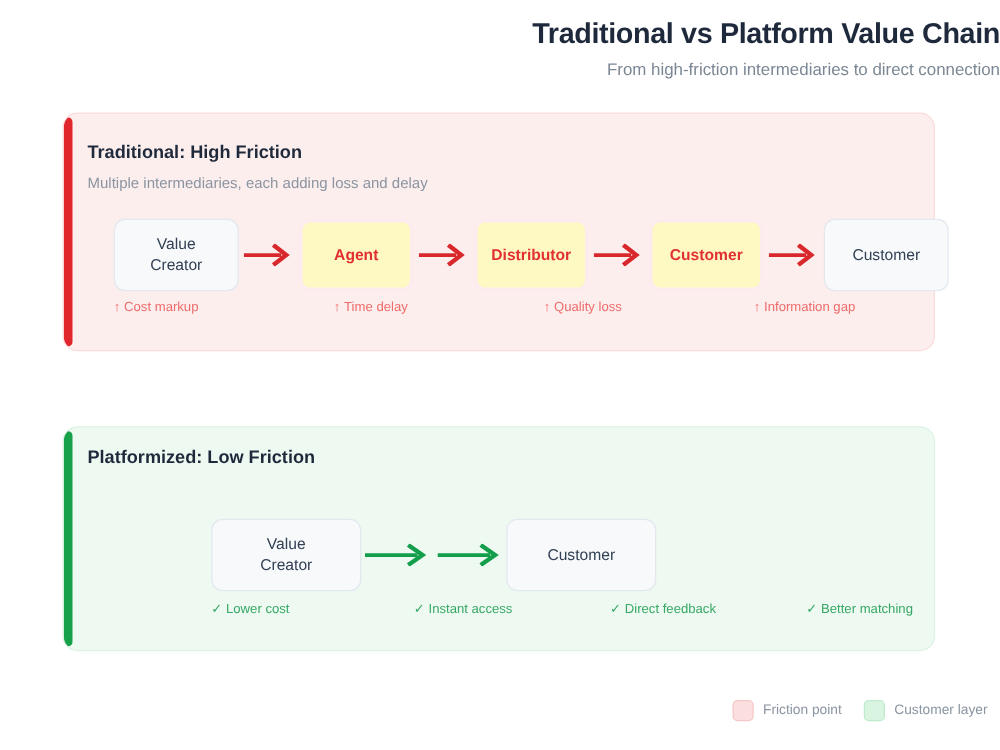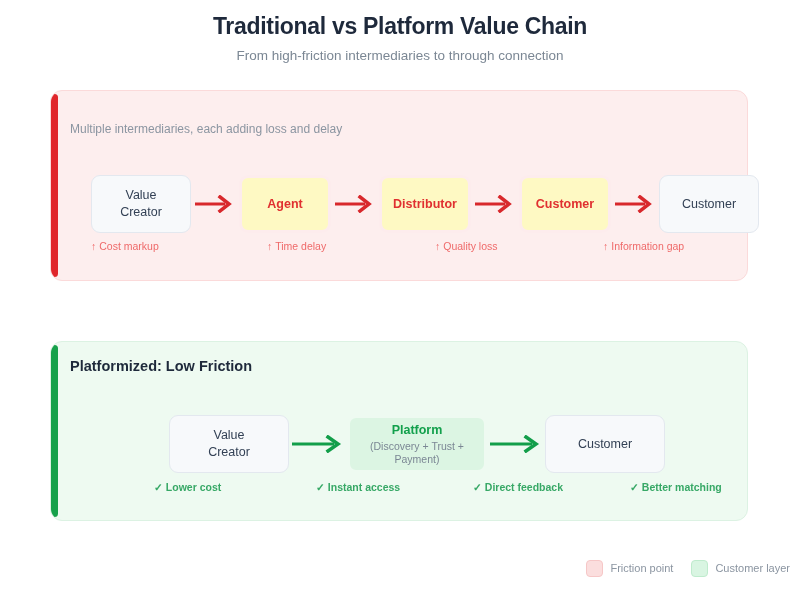--- a/index.html
+++ b/index.html
@@ -12,21 +12,21 @@
     background: #ffffff;
     font-family: "Liberation Sans", sans-serif;
     -webkit-font-smoothing: antialiased;
     overflow: hidden;
     position: relative;
   }
 
   
   .header {
     padding-top: 13px;
-    text-align: center;
+    text-align: right;
   }
   .title {
     font-size: 23px;
     font-weight: bold;
     color: #1e293b;
     letter-spacing: -0.3px;
     line-height: 1.2;
   }
   .subtitle {
     font-size: 13.5px;
@@ -154,21 +154,21 @@
   }
   .arrow svg { display: block; }
 
   
   .captions {
     position: absolute;
     display: flex;
     gap: 36px;
   }
   .captions-red { left: 91px; top: 240px; }
-  .captions-green { left: 154px; top: 481px; font-weight: bold; }
+  .captions-green { left: 169px; top: 481px; }
   .caption {
     font-size: 10.5px;
     line-height: 1.2;
     white-space: nowrap;
   }
   .caption-red { color: #ef6a6a; }
   .caption-green { color: #37a866; }
   .cap-mark { margin-right: 3px; }
 
   
@@ -197,26 +197,27 @@
     font-size: 11px;
     color: #8b95a1;
     line-height: 1.2;
   }
 </style>
 </head>
 <body>
 
 <div class="header">
   <div class="title">Traditional vs Platform Value Chain</div>
-  <div class="subtitle">From high-friction intermediaries to through connection</div>
+  <div class="subtitle">From high-friction intermediaries to direct connection</div>
 </div>
 
 <div class="panel panel-red">
   <div class="accent-bar accent-red"></div>
   <div class="panel-head">
+    <div class="panel-title">Traditional: High Friction</div>
     <div class="panel-sub">Multiple intermediaries, each adding loss and delay</div>
   </div>
 </div>
 
 <div class="flow flow-red">
 
   <div class="node node-endpoint n-w100">
     <span>Value</span>
     <span>Creator</span>
   </div>
@@ -295,24 +296,20 @@
     <span>Creator</span>
   </div>
 
   <div class="arrow" style="width:58px">
     <svg width="52" height="18" viewBox="0 0 52 18">
       <line x1="0" y1="9" x2="42" y2="9" stroke="#129e4a" stroke-width="3"></line>
       <polyline points="36,2 46,9 36,16" fill="none" stroke="#129e4a" stroke-width="3.5" stroke-linecap="square" stroke-linejoin="miter"></polyline>
     </svg>
   </div>
 
-  <div class="node node-platform n-w140">
-    <span>Platform</span>
-    <span class="node-sub">(Discovery + Trust + Payment)</span>
-  </div>
 
   <div class="arrow" style="width:58px">
     <svg width="52" height="18" viewBox="0 0 52 18">
       <line x1="0" y1="9" x2="42" y2="9" stroke="#129e4a" stroke-width="3"></line>
       <polyline points="36,2 46,9 36,16" fill="none" stroke="#129e4a" stroke-width="3.5" stroke-linecap="square" stroke-linejoin="miter"></polyline>
     </svg>
   </div>
 
   <div class="node node-endpoint n-w120">
     <span>Customer</span>

